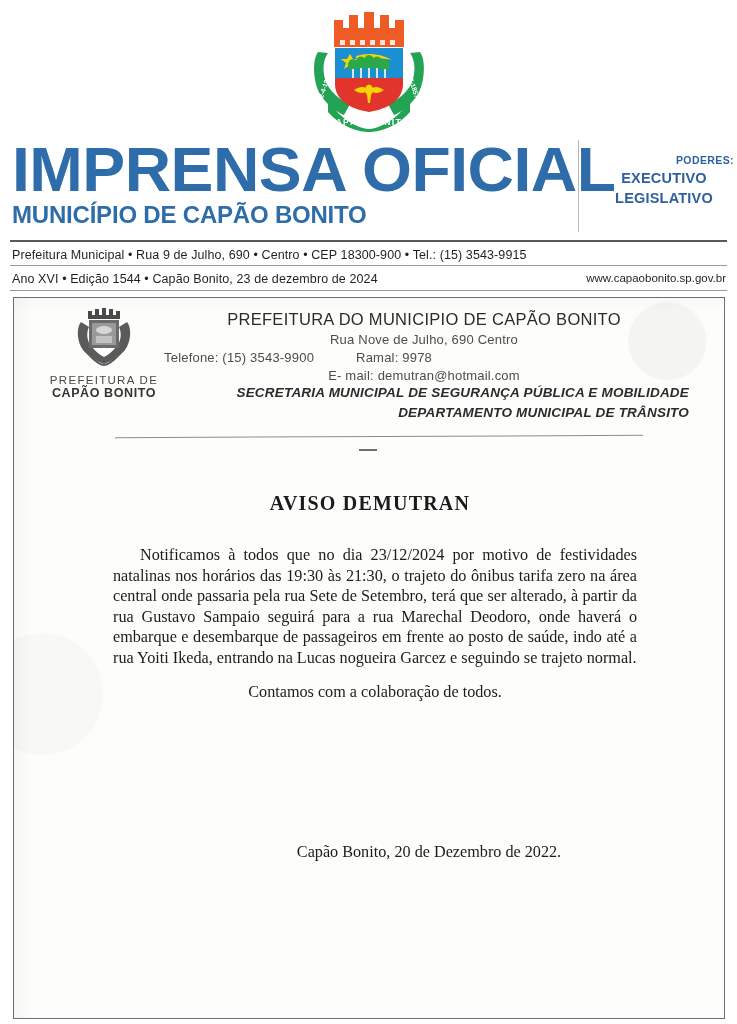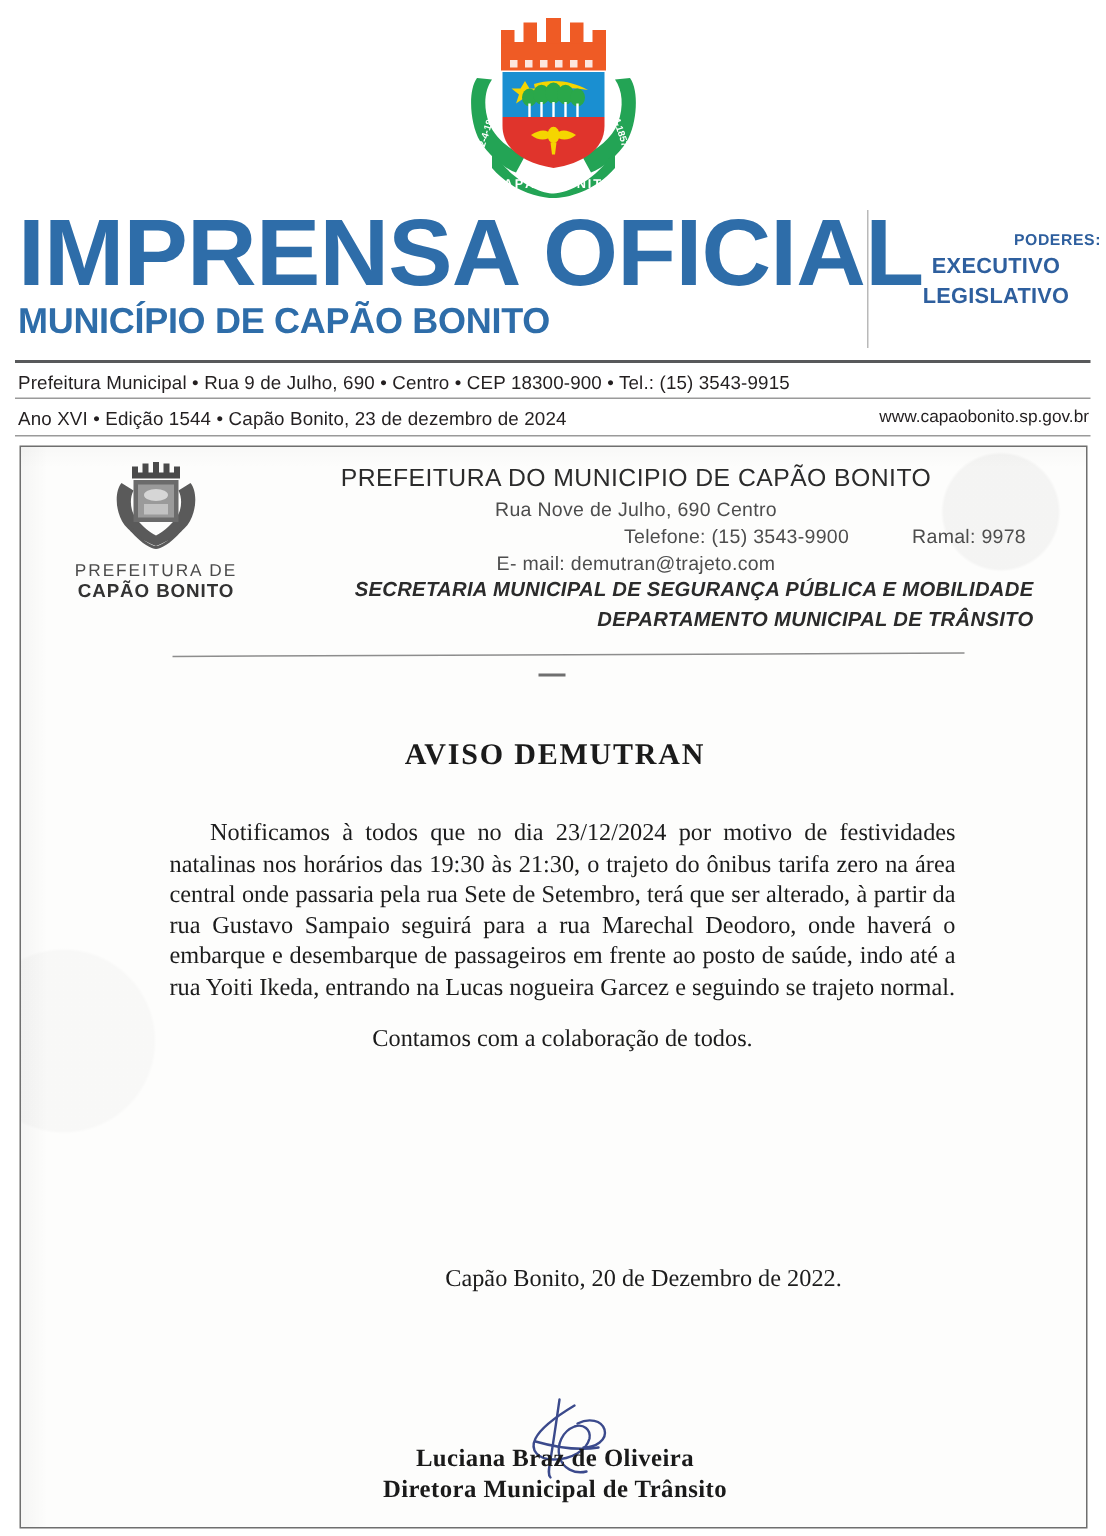--- a/index.html
+++ b/index.html
@@ -202,21 +202,21 @@
   }
   .doc-head-sub {
     font-family: "Liberation Sans", sans-serif;
     font-size: 13px;
     color: #4d4d4d;
     letter-spacing: 0.2px;
     margin-top: 3px;
   }
   #doc-head-phone {
     display: flex;
-    justify-content: flex-end;
+    justify-content: flex-start;
     gap: 42px;
   }
 
   #secretaria-block {
     position: absolute;
     left: 130px; top: 85px;
     width: 545px;
     text-align: right;
   }
   .secretaria-line {
@@ -420,45 +420,33 @@
     <div id="doc-crest-caption2">CAPÃO BONITO</div>
   </div>
 
   <div id="doc-head-text">
     <div id="doc-title-main">PREFEITURA DO MUNICIPIO DE CAPÃO BONITO</div>
     <div class="doc-head-sub">Rua Nove de Julho, 690 Centro</div>
     <div class="doc-head-sub" id="doc-head-phone">
       <span>Telefone: (15) 3543-9900</span>
       <span>Ramal: 9978</span>
     </div>
-    <div class="doc-head-sub">E- mail:  demutran@trajeto.com</div>
+    <div class="doc-head-sub">E- mail:  demutran@hotmail.com</div>
   </div>
 
   <div id="secretaria-block">
     <div class="secretaria-line">SECRETARIA MUNICIPAL DE SEGURANÇA PÚBLICA E MOBILIDADE</div>
     <div class="secretaria-line">DEPARTAMENTO MUNICIPAL DE TRÂNSITO</div>
   </div>
 
   <div id="doc-rule"></div>
   <div id="doc-dash"></div>
 
   <div id="aviso-title">AVISO DEMUTRAN</div>
 
   <div id="body-text">
     <p id="para-1">Notificamos  à todos que no dia 23/12/2024 por motivo de festividades natalinas nos horários das 19:30 às 21:30, o trajeto do ônibus tarifa zero na área central onde passaria pela rua Sete de Setembro, terá que ser alterado, à partir da rua Gustavo Sampaio seguirá para a rua Marechal Deodoro, onde haverá o embarque e desembarque de passageiros em frente ao posto de saúde, indo até a rua Yoiti Ikeda, entrando na Lucas nogueira Garcez e seguindo se trajeto normal.</p>
     <p id="para-3">Contamos com a colaboração de todos.</p>
   </div>
 
   <div id="date-line">Capão Bonito,   20 de Dezembro  de 2022.</div>
 
-  <div id="signature-block">
-    <svg id="sig-mark" viewBox="0 0 110 60">
-      <g fill="none" stroke="#3b4a8c" stroke-width="1.6" stroke-linecap="round">
-        <path d="M46 2 C44 16 42 30 40 42 C39 48 38 52 40 54"></path>
-        <path d="M56 6 C46 12 34 20 30 28 C26 36 32 42 42 42 C54 42 64 36 66 28 C67 22 62 18 56 20 C48 23 44 32 46 40 C48 48 56 52 64 50"></path>
-        <path d="M58 18 C66 14 74 16 76 22 C78 29 70 34 62 34"></path>
-        <path d="M30 30 C44 34 60 36 72 34"></path>
-      </g>
-    </svg>
-    <div class="sig-name">Luciana Braz de Oliveira</div>
-    <div class="sig-role">Diretora Municipal de Trânsito</div>
-  </div>
 </div>
 
 </body></html>

